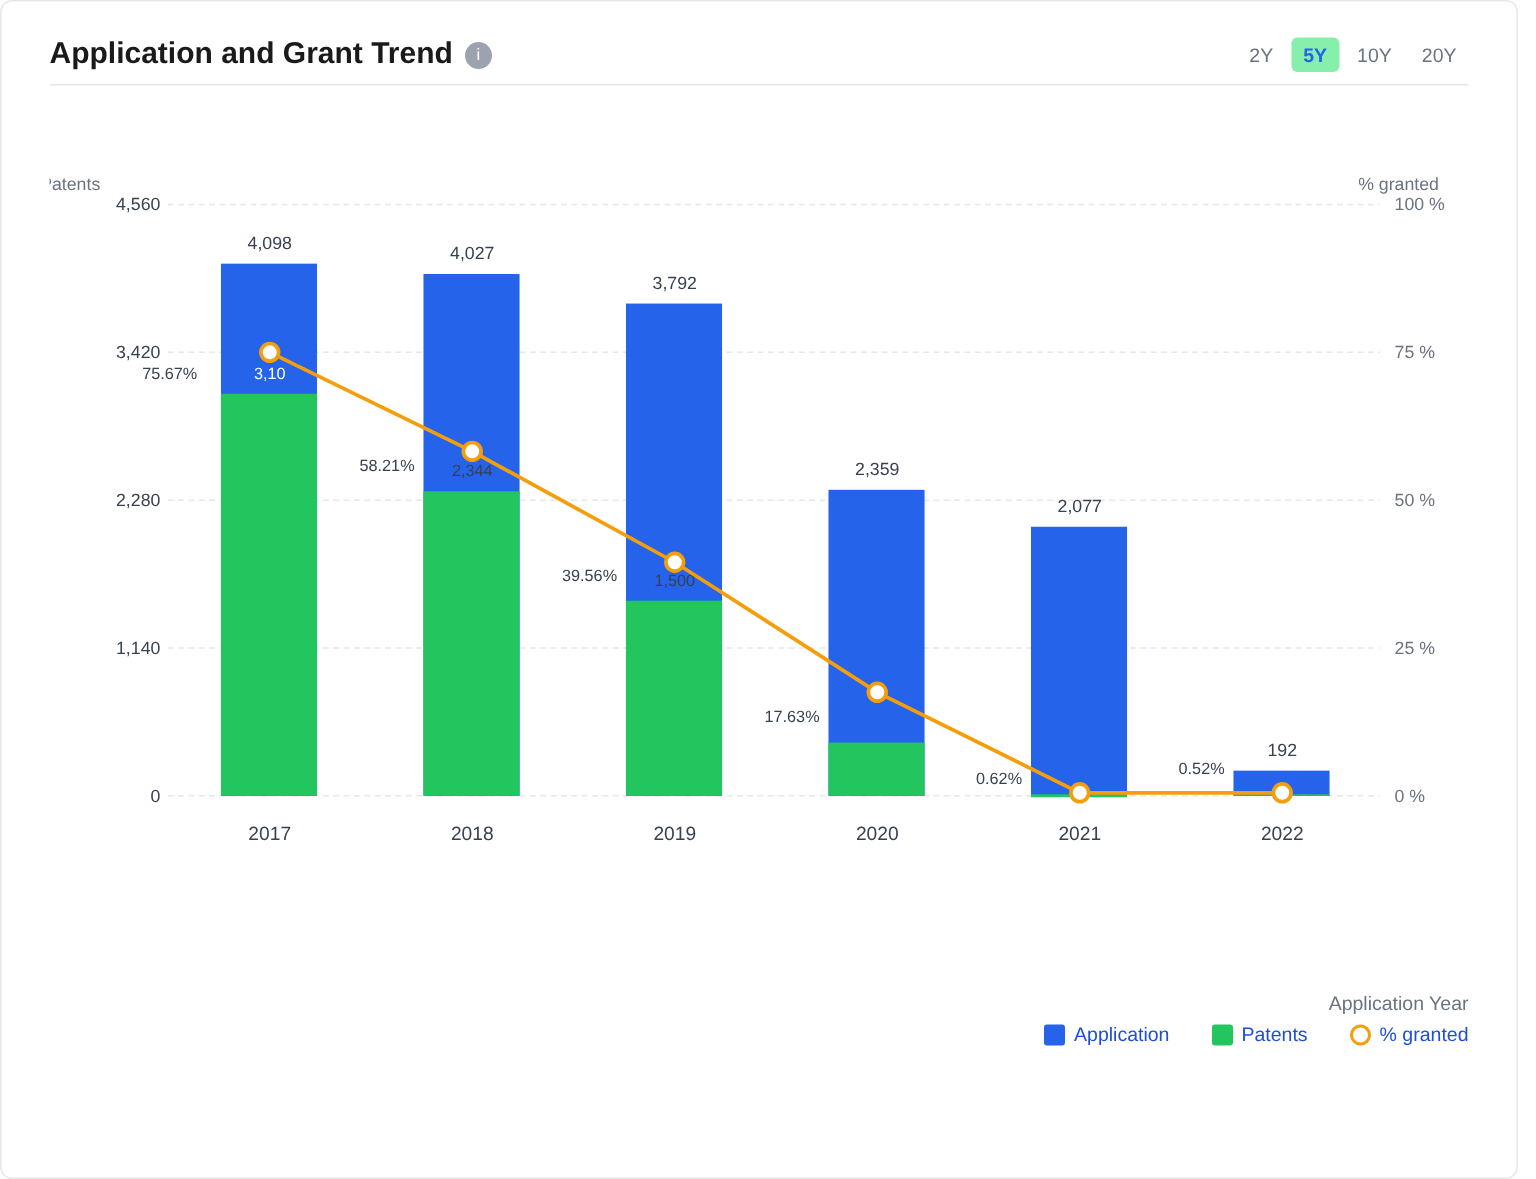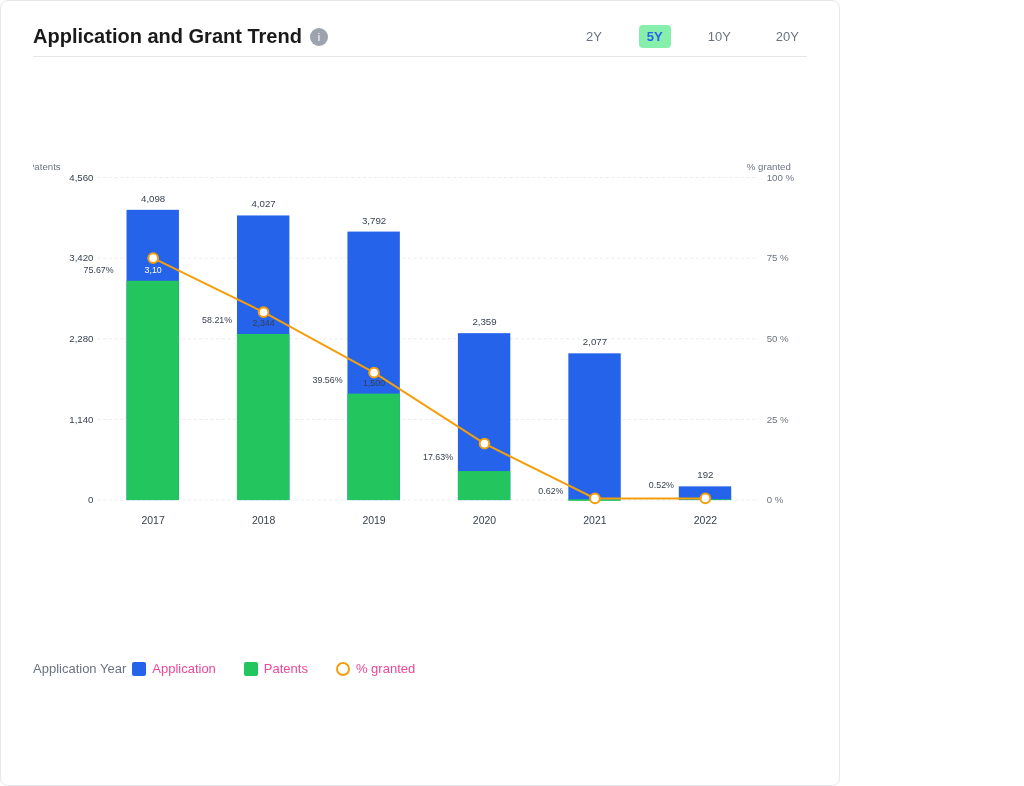--- a/index.html
+++ b/index.html
@@ -2,21 +2,21 @@
 <html><head>
   <meta charset="utf-8">
   <style>
     * { box-sizing: border-box; margin: 0; padding: 0; }
     body {
       font-family: -apple-system, BlinkMacSystemFont, 'Segoe UI', Arial, sans-serif;
       background: #fff;
       color: #333;
     }
     .card {
-      width: 840px;
+      width: 1012px;
       min-height: 786px;
       background: #fff;
       padding: 24px 32px;
       border: 1px solid #e5e7eb;
       border-radius: 8px;
     }
     .header {
       display: flex;
       justify-content: space-between;
       align-items: center;
@@ -39,21 +39,21 @@
       background: #9ca3af;
       color: #fff;
       font-size: 11px;
       display: flex;
       align-items: center;
       justify-content: center;
       cursor: pointer;
     }
     .time-filters {
       display: flex;
-      gap: 29px;
+      gap: 4px;
       align-items: flex-end;
     }
     .time-btn {
       font-size: 13px;
       color: #6b7280;
       cursor: pointer;
       padding: 4px 8px;
       border-radius: 4px;
       border: none;
       background: transparent;
@@ -72,40 +72,40 @@
       position: relative;
       width: 100%;
       height: 580px;
     }
     svg.chart {
       width: 100%;
       height: 100%;
     }
     .legend {
       display: flex;
-      flex-direction: row;
+      flex-direction: column;
       align-items: flex-end;
       gap: 6px;
       margin-top: 8px;
     }
     .legend-title {
       font-size: 13px;
       color: #6b7280;
     }
     .legend-items {
       display: flex;
       gap: 28px;
       align-items: center;
     }
     .legend-item {
       display: flex;
       align-items: center;
       gap: 6px;
       font-size: 13px;
-      color: #ec4899;
+      color: #1d4ed8;
     }
     .legend-box {
       width: 14px;
       height: 14px;
       border-radius: 2px;
     }
     .legend-circle {
       width: 14px;
       height: 14px;
       border-radius: 50%;

